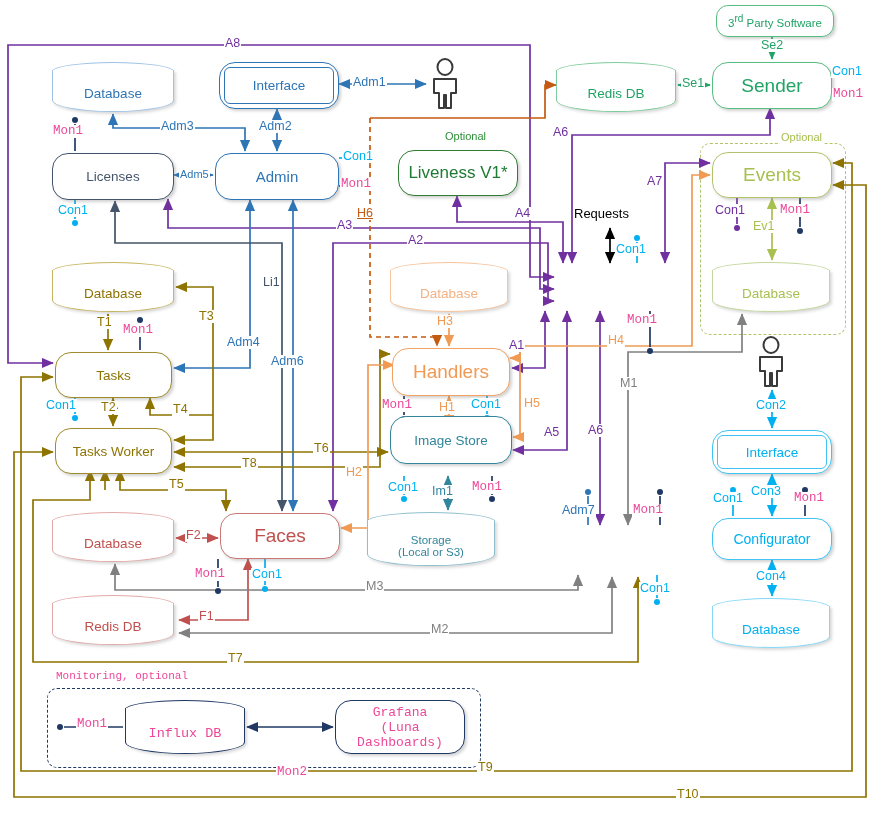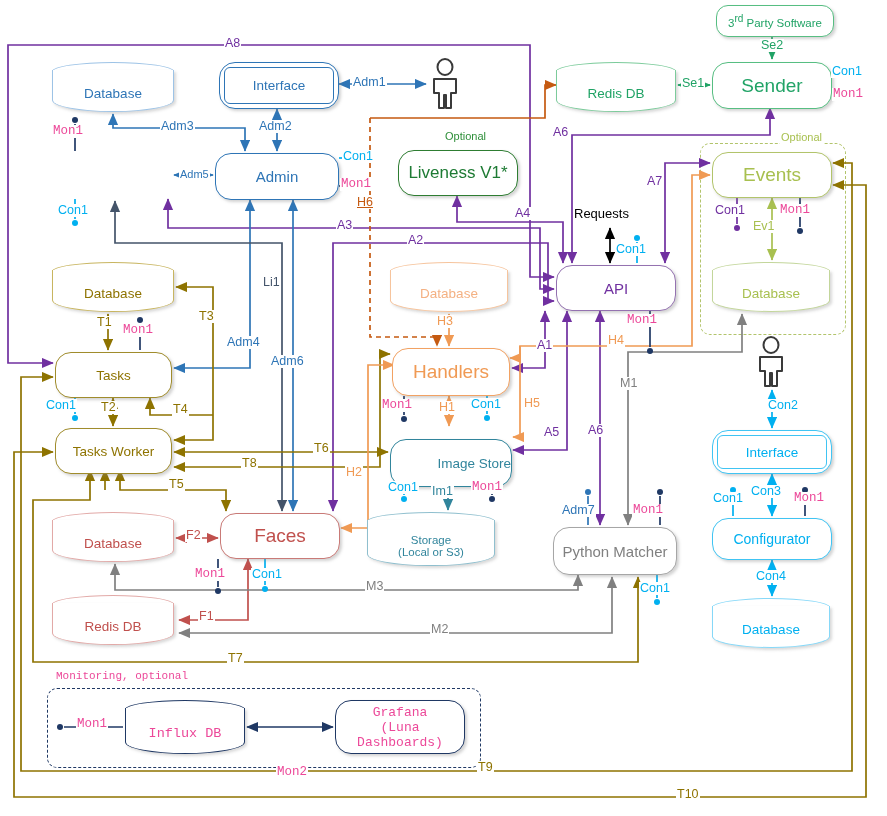--- a/index.html
+++ b/index.html
@@ -290,20 +290,23 @@
       <div class="body c-navy">
         <span>Influx DB</span>
       </div>
   </div>
 
   <div class="node c-blue" style="left:219px;top:62px;width:118px;height:45px;">
     <div class="inner c-blue">
         <span>Interface</span>
       </div>
   </div>
+  <div class="node c-slate" style="left:52px;top:153px;width:120px;height:45px;">
+    <span>Licenses</span>
+  </div>
   <div class="node c-blue" style="left:215px;top:153px;width:122px;height:45px;font-size:15px;">
     <span>Admin</span>
   </div>
   <div class="node c-dkgreen med" style="left:398px;top:150px;width:118px;height:44px;">
     <span>Liveness V1*</span>
   </div>
   <div class="node c-green big" style="left:712px;top:62px;width:118px;height:45px;">
     <span>Sender</span>
   </div>
   <div class="node c-green" style="left:716px;top:5px;width:116px;height:30px;font-size:11.5px;border-radius:12px;">
@@ -314,28 +317,22 @@
   </div>
   <div class="node c-olive" style="left:55px;top:428px;width:115px;height:44px;">
     <span>Tasks Worker</span>
   </div>
   <div class="node c-olive" style="left:55px;top:352px;width:115px;height:44px;">
     <span>Tasks</span>
   </div>
   <div class="node c-ltor big" style="left:392px;top:348px;width:116px;height:46px;">
     <span>Handlers</span>
   </div>
-  <div class="node c-teal" style="left:390px;top:439px;width:120px;height:46px;justify-content:flex-end;">
+  <div class="node c-teal" style="left:390px;top:416px;width:120px;height:46px;">
     <span>Image Store</span>
-  </div>
-  <div class="node c-purple" style="left:556px;top:265px;width:118px;height:44px;font-size:15px;">
-    <span>API</span>
-  </div>
-  <div class="node c-gray" style="left:553px;top:527px;width:122px;height:46px;font-size:15px;">
-    <span>Python Matcher</span>
   </div>
   <div class="node c-cyan" style="left:712px;top:430px;width:118px;height:42px;">
     <div class="inner c-cyan">
         <span>Interface</span>
       </div>
   </div>
   <div class="node c-cyan" style="left:712px;top:518px;width:118px;height:40px;font-size:14px;">
     <span>Configurator</span>
   </div>
   <div class="node c-red big" style="left:220px;top:513px;width:118px;height:44px;">
@@ -360,21 +357,21 @@
   </div>
 
   <span class="el c-purple" style="left:224px;top:37px;">A8</span>
   <span class="el c-blue" style="left:352px;top:76px;">Adm1</span>
   <span class="el c-navy" style="left:52px;top:125px;">Mon1</span>
   <span class="el c-blue" style="left:160px;top:120px;">Adm3</span>
   <span class="el c-blue" style="left:258px;top:120px;">Adm2</span>
   <span class="el c-blue sm" style="left:179px;top:169px;text-align:center;">Adm5</span>
   <span class="el c-cyan" style="left:342px;top:150px;">Con1</span>
   <span class="el c-navy" style="left:340px;top:178px;">Mon1</span>
-  <span class="el c-dkor" style="left:356px;top:196px;text-decoration:underline;">H6</span>
+  <span class="el c-dkor" style="left:356px;top:207px;text-decoration:underline;">H6</span>
   <span class="el c-cyan" style="left:57px;top:204px;">Con1</span>
   <span class="el c-purple" style="left:336px;top:219px;">A3</span>
   <span class="el c-purple" style="left:407px;top:234px;">A2</span>
   <span class="el c-purple" style="left:514px;top:207px;">A4</span>
   <span class="el c-purple" style="left:552px;top:126px;">A6</span>
   <span class="el" style="left:573px;top:207px;font-size:13px;color:#000;">Requests</span>
   <span class="el c-cyan" style="left:615px;top:243px;">Con1</span>
   <span class="el c-purple" style="left:646px;top:175px;">A7</span>
   <span class="el c-green" style="left:760px;top:39px;">Se2</span>
   <span class="el c-green" style="left:681px;top:77px;">Se1</span>
@@ -392,21 +389,21 @@
   <span class="el c-blue" style="left:226px;top:336px;">Adm4</span>
   <span class="el c-blue" style="left:270px;top:355px;">Adm6</span>
   <span class="el c-cyan" style="left:45px;top:399px;">Con1</span>
   <span class="el c-olive" style="left:100px;top:401px;">T2</span>
   <span class="el c-olive" style="left:172px;top:403px;">T4</span>
   <span class="el c-ltor" style="left:436px;top:315px;">H3</span>
   <span class="el c-navy" style="left:381px;top:399px;">Mon1</span>
   <span class="el c-ltor" style="left:438px;top:401px;">H1</span>
   <span class="el c-cyan" style="left:470px;top:398px;">Con1</span>
   <span class="el c-ltor" style="left:523px;top:397px;">H5</span>
-  <span class="el c-purple" style="left:536px;top:339px;">A1</span>
+  <span class="el c-purple" style="left:508px;top:339px;">A1</span>
   <span class="el c-ltor" style="left:607px;top:334px;">H4</span>
   <span class="el c-navy" style="left:626px;top:314px;">Mon1</span>
   <span class="el c-gray" style="left:619px;top:377px;">M1</span>
   <span class="el c-purple" style="left:543px;top:426px;">A5</span>
   <span class="el c-purple" style="left:587px;top:424px;">A6</span>
   <span class="el c-olive" style="left:313px;top:442px;">T6</span>
   <span class="el c-olive" style="left:241px;top:457px;">T8</span>
   <span class="el c-ltor" style="left:345px;top:466px;">H2</span>
   <span class="el c-olive" style="left:168px;top:478px;">T5</span>
   <span class="el c-red" style="left:185px;top:529px;">F2</span>
@@ -420,18 +417,18 @@
   <span class="el c-gray" style="left:365px;top:580px;">M3</span>
   <span class="el c-red" style="left:198px;top:610px;">F1</span>
   <span class="el c-cyan" style="left:639px;top:582px;">Con1</span>
   <span class="el c-gray" style="left:430px;top:623px;">M2</span>
   <span class="el c-olive" style="left:227px;top:652px;">T7</span>
   <span class="el c-navy sm" style="left:55px;top:671px;">Monitoring, optional</span>
   <span class="el c-navy" style="left:76px;top:718px;">Mon1</span>
   <span class="el c-navy" style="left:276px;top:718px;margin-top:48px;">Mon2</span>
   <span class="el c-olive" style="left:477px;top:761px;">T9</span>
   <span class="el c-olive" style="left:676px;top:788px;">T10</span>
-  <span class="el c-cyan" style="left:755px;top:399px;margin-left:12px;">Con2</span>
+  <span class="el c-cyan" style="left:755px;top:399px;">Con2</span>
   <span class="el c-cyan" style="left:712px;top:492px;">Con1</span>
   <span class="el c-cyan" style="left:750px;top:485px;">Con3</span>
   <span class="el c-navy" style="left:793px;top:492px;">Mon1</span>
   <span class="el c-cyan" style="left:755px;top:570px;">Con4</span>
 </div>
 
 </body></html>

